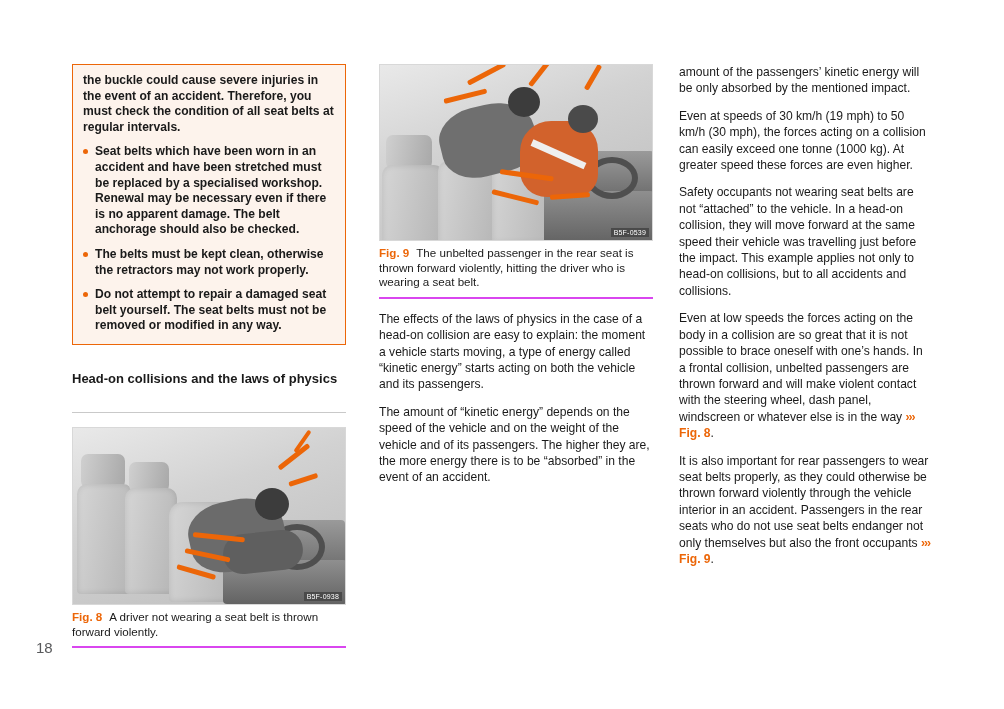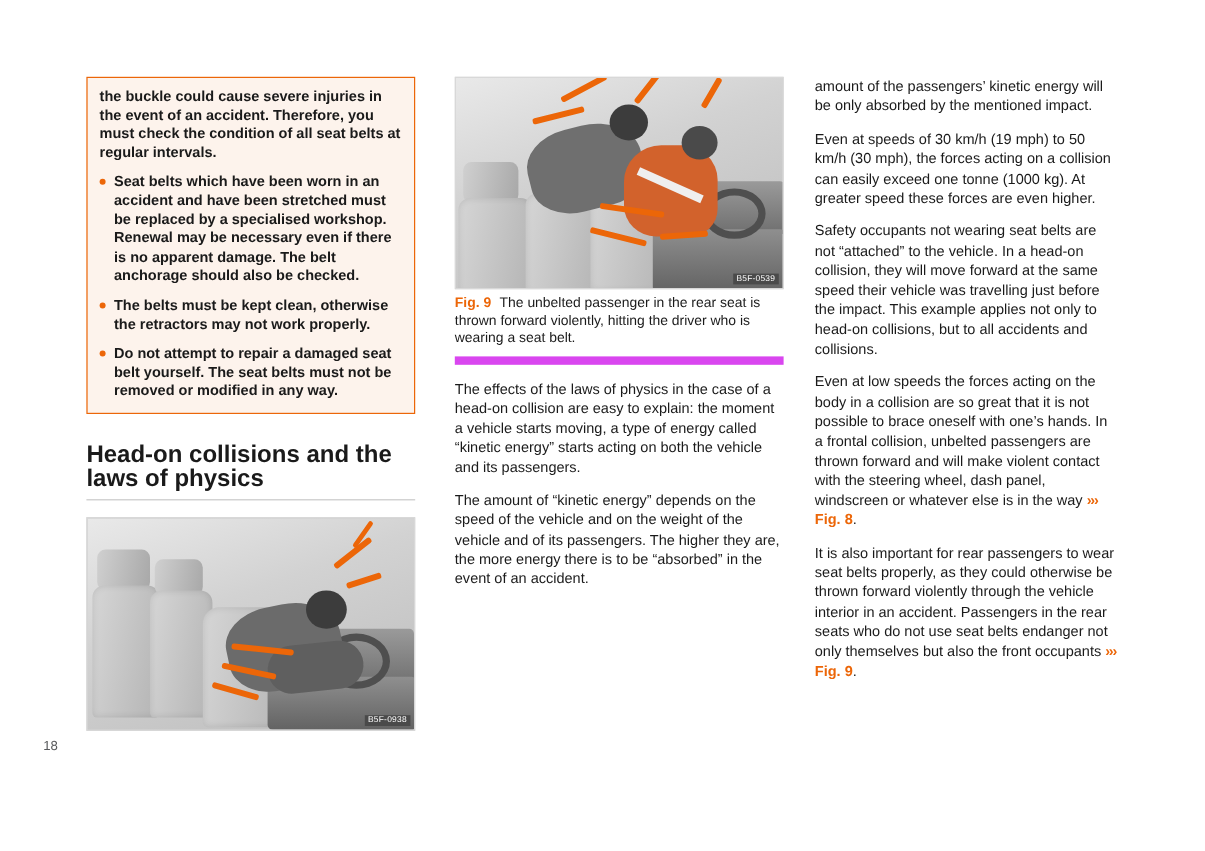--- a/index.html
+++ b/index.html
@@ -23,22 +23,22 @@
     color: #ffffff;
     font-size: 14px;
     font-weight: bold;
     display: flex;
     align-items: center;
     justify-content: center;
     letter-spacing: 0.3px;
   }
   .page-number {
     position: absolute;
-    left: 36px; top: 616px;
-    font-size: 11px;
+    left: 36px; top: 639px;
+    font-size: 15px;
     color: #58595b;
   }
   .columns {
     position: absolute;
     left: 72px; top: 64px;
     width: 860px; height: 580px;
     display: flex;
     gap: 16px;
   }
   .col { width: 280px; position: relative; }
@@ -69,25 +69,25 @@
     position: absolute;
     left: 0; top: 5px;
     width: 5px; height: 5px;
     border-radius: 50%;
     background: #ec6608;
   }
 
   
   .section-heading {
     margin-top: 24px;
-    font-size: 20px;
+    font-size: 13px;
     font-weight: bold;
     color: #1a1a1a;
     line-height: 20px;
-    padding-bottom: 7px;
+    padding-bottom: 23px;
     border-bottom: 1px solid #c9c9c9;
     width: 274px;
   }
 
   
   .figure { width: 274px; }
   .fig-img {
     position: relative;
     width: 274px;
     border: 1px solid #d8d8d8;
@@ -110,21 +110,21 @@
     font-size: 11.6px;
     line-height: 14.6px;
     color: #1a1a1a;
   }
   .fig-label {
     color: #ec6608;
     font-weight: bold;
   }
   .fig-caption-sep { display: inline-block; width: 7px; }
   .caption-box {
-    border-bottom: 7px solid #d946ef;
+    border-bottom: 2px solid #d946ef;
     padding-bottom: 7px;
   }
 
   
   .body-p {
     font-size: 12.1px;
     line-height: 16.4px;
     color: #1a1a1a;
     margin: 0;
     text-align: left;
@@ -237,20 +237,23 @@
 
             <div class="motion-arrow" style="left:206px; top:38px; width:38px; height:5px; transform:rotate(-38deg);"></div>
             <div class="motion-arrow" style="left:216px; top:54px; width:30px; height:5px; transform:rotate(-18deg);"></div>
             <div class="motion-arrow" style="left:120px; top:104px; width:52px; height:5px; transform:rotate(6deg);"></div>
             <div class="motion-arrow" style="left:112px; top:120px; width:46px; height:5px; transform:rotate(12deg);"></div>
             <div class="motion-arrow" style="left:104px; top:136px; width:40px; height:5px; transform:rotate(16deg);"></div>
             <div class="motion-arrow" style="left:222px; top:22px; width:26px; height:4px; transform:rotate(-55deg);"></div>
           </div>
           <div class="fig-code">B5F-0938</div>
         </div>
+        <div class="fig-caption caption-box">
+          <span class="fig-label">Fig. 8</span><span class="fig-caption-sep"></span><span>A driver not wearing a seat belt is thrown forward violently.</span>
+        </div>
       </div>
 
     </div>
 
     <div class="col col-2">
 
       <div class="figure">
         <div class="fig-img top">
           <div class="scene">
             <div class="sky"></div>

